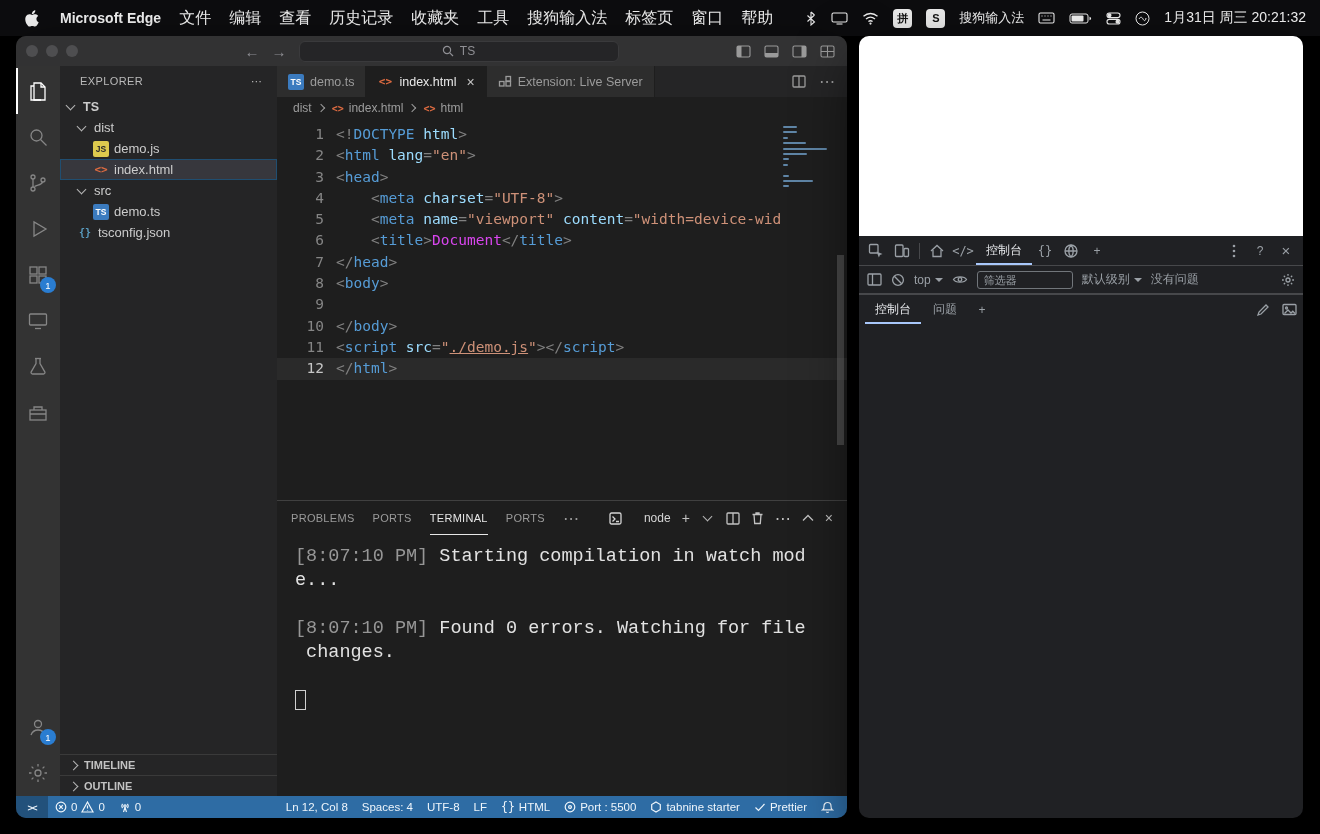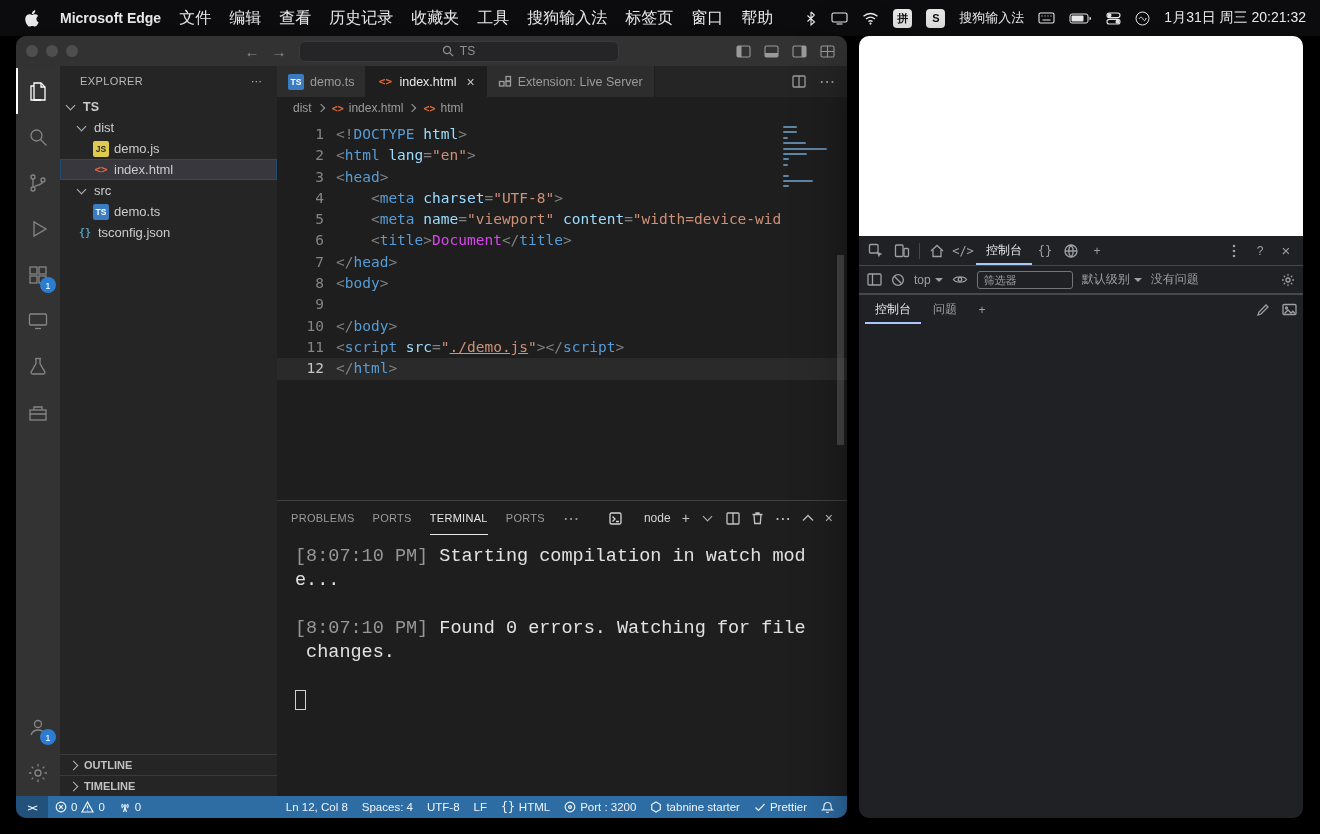--- a/index.html
+++ b/index.html
@@ -370,25 +370,25 @@
             <span>demo.ts</span>
           </div>
           <div class="trow" style="padding-left:17px">
             <span class="fic json">{}</span>
             <span>tsconfig.json</span>
           </div>
         </div>
         <div class="side-sections">
           <div class="ssec">
             <span class="chev right"></span>
-            <span>OUTLINE</span>
+            <span>TIMELINE</span>
           </div>
           <div class="ssec">
             <span class="chev right"></span>
-            <span>TIMELINE</span>
+            <span>OUTLINE</span>
           </div>
         </div>
       </aside>
 
       <div class="egroup">
         <div class="tabbar">
           <div class="tab">
             <span class="fic ts">TS</span>
             <span>demo.ts</span>
           </div>
@@ -550,21 +550,21 @@
           <span class="mono">{}</span>
           <span>HTML</span>
         </span>
         <span class="sitem">
           <span class="sic12">
             <svg width="12" height="12" viewBox="0 0 12 12">
                 <circle cx="6" cy="6" r="4.8"></circle>
                 <circle cx="6" cy="6" r="1.4"></circle>
               </svg>
           </span>
-          <span>Port : 3200</span>
+          <span>Port : 5500</span>
         </span>
         <span class="sitem">
           <span class="sic12">
             <svg width="12" height="12" viewBox="0 0 12 12">
                 <path d="M6 1l4.3 2.5v5L6 11 1.7 8.5v-5z"></path>
               </svg>
           </span>
           <span>tabnine starter</span>
         </span>
         <span class="sitem">

